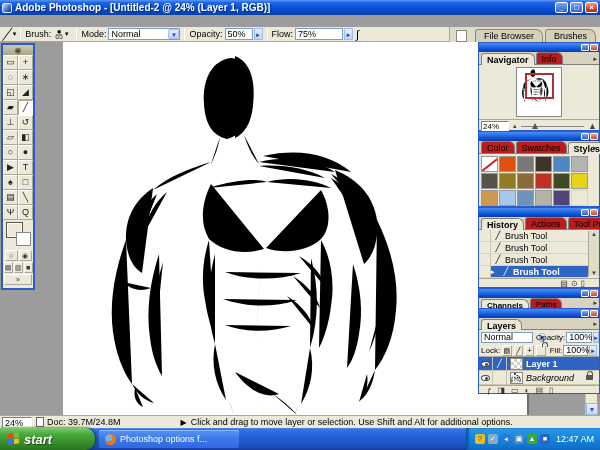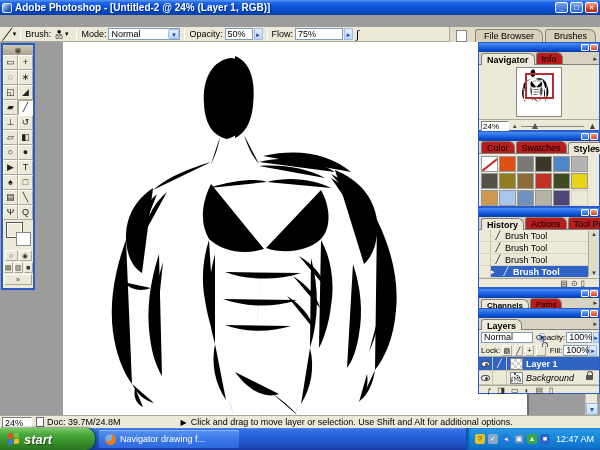--- a/index.html
+++ b/index.html
@@ -509,21 +509,21 @@
       <span id="winflag">
         <i style="background:#e84820"></i>
           <i style="background:#70c040"></i>
           <i style="background:#3878e0"></i>
           <i style="background:#f0c020"></i>
       </span>
       <span class="slabel">start</span>
     </div>
     <div class="taskbtn">
       <span class="ticon ff"></span>
-      <span class="tlabel">Navigator drawing f...</span>
+      <span class="tlabel">Photoshop options f...</span>
     </div>
     <div id="tray">
       <span class="trayicon" style="background:#e8c020;color:#333">?</span>
       <span class="trayicon" style="background:#8aa8c8">✓</span>
       <span class="trayicon" style="background:#2a78d8;border-radius:50%">◂</span>
       <span class="trayicon" style="background:#4a88c8">▣</span>
       <span class="trayicon" style="background:#3aa83a">▲</span>
       <span class="trayicon" style="background:#2a62c8">■</span>
       <span id="clock">12:47 AM</span>
     </div>

